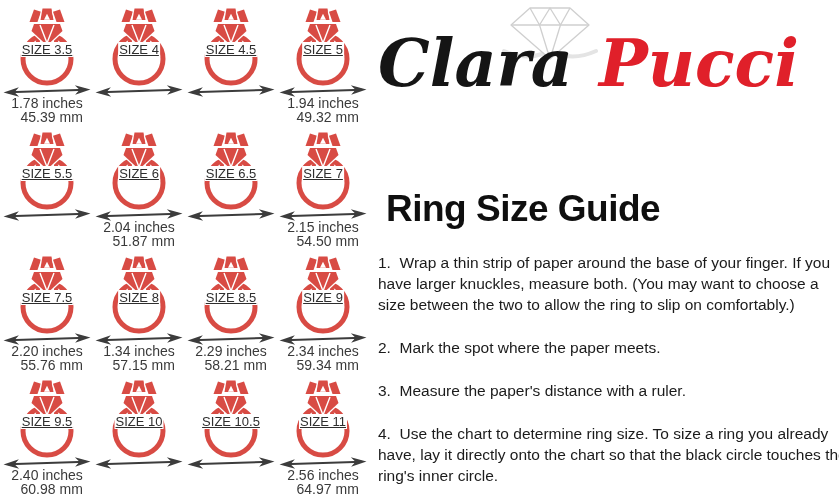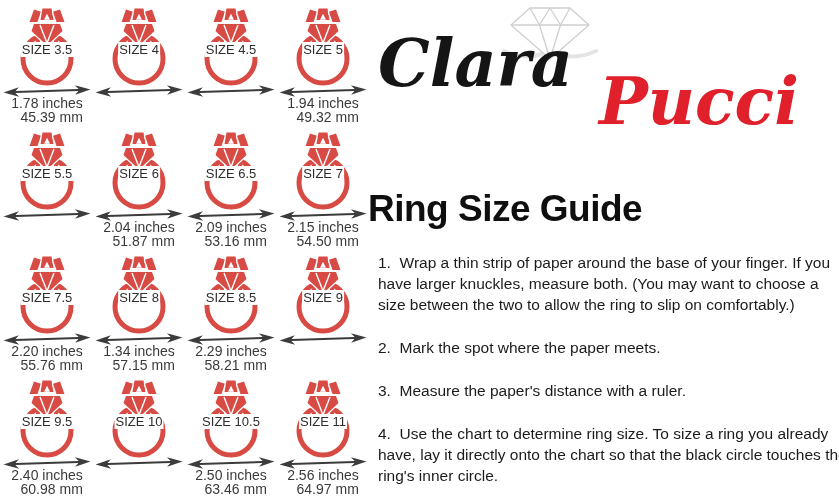--- a/index.html
+++ b/index.html
@@ -10,41 +10,41 @@
   
   .grid{
     position:absolute;left:1px;top:5px;width:370px;
     display:grid;grid-template-columns:repeat(4,92px);grid-auto-rows:124px;
   }
   .cell{position:relative;display:flex;flex-direction:column;align-items:center;}
   .ring-wrap{position:relative;width:92px;height:92px;}
   .size-label{
     position:absolute;left:50%;top:37px;transform:translateX(-50%);
     background:#ffffff;padding:0 1px;font-size:13px;line-height:15px;
-    color:#2e2e2e;white-space:nowrap;
+    color:#2e2e2e;white-space:nowrap;text-decoration:underline;
   }
   .measure{text-align:right;font-size:14px;line-height:14px;color:var(--text-gray);margin-top:-1px;}
   .c-ring{stroke:var(--ring-red);}
   .c-prong{stroke:var(--ring-red);stroke-width:4;}
   .diamond{fill:var(--ring-red);}
   .arrow{fill:var(--arrow-gray);}
   .arrow line{stroke:var(--arrow-gray);}
   
   .logo{position:absolute;left:376px;top:4px;width:460px;height:106px;}
   .logo-diamond{position:absolute;left:122px;top:0;}
   .logo-words{
     position:absolute;left:2px;top:20px;display:flex;gap:26px;
     font-family:"DejaVu Serif",serif;font-style:italic;font-weight:bold;
     font-size:65px;line-height:1.2;white-space:nowrap;
   }
   .logo-black{color:#151515;}
-  .logo-red{color:var(--logo-red);margin-top:38px;}
+  .logo-red{color:var(--logo-red);}
   
   .title{
-    position:absolute;left:368px;top:188px;margin:0;
+    position:absolute;left:386px;top:188px;margin:0;
     font-size:37px;font-weight:700;letter-spacing:-0.5px;color:#0f0f0f;
   }
   .steps{position:absolute;left:378px;top:252px;width:470px;}
   .step{
     margin:0 0 22px 0;font-size:15.5px;line-height:21px;color:#1b1b1b;
     white-space:pre-wrap;
   }
 </style>
 </head>
 <body>
@@ -223,24 +223,20 @@
           <polygon points="43,14.7 49,14.7 46,8.7" fill="#ffffff"></polygon>
           <path d="M39,20 L46,38 L53,20" fill="none" stroke="#ffffff" stroke-width="1.4"></path>
           <g class="arrow" transform="rotate(-2 46 86)">
             <line x1="7" y1="86" x2="85" y2="86" stroke-width="2"></line>
             <polygon points="2.5,86 18,81.3 13.5,86 18,90.7"></polygon>
             <polygon points="89.5,86 74,81.3 78.5,86 74,90.7"></polygon>
           </g>
         </svg>
         <span class="size-label">SIZE 6.5</span>
       </div>
-      <div class="measure">
-        <div>2.09 inches</div>
-        <div>53.16 mm</div>
-      </div>
     </div>
 
     <div class="cell">
       <div class="ring-wrap">
         <svg width="92" height="92" viewBox="0 0 92 92" aria-hidden="true">
           <circle class="c-ring" cx="46" cy="54" r="24" fill="none" stroke-width="5"></circle>
           <line class="c-prong" x1="34" y1="47" x2="39" y2="29"></line>
           <line class="c-prong" x1="58" y1="47" x2="53" y2="29"></line>
           <g class="diamond" paint-order="stroke" stroke="#ffffff" stroke-width="2.4" stroke-linejoin="round">
             <polygon points="28.5,17 33,4.5 40,6.8 36.5,17"></polygon>
@@ -363,20 +359,24 @@
           <polygon points="43,14.7 49,14.7 46,8.7" fill="#ffffff"></polygon>
           <path d="M39,20 L46,38 L53,20" fill="none" stroke="#ffffff" stroke-width="1.4"></path>
           <g class="arrow" transform="rotate(-2 46 86)">
             <line x1="7" y1="86" x2="85" y2="86" stroke-width="2"></line>
             <polygon points="2.5,86 18,81.3 13.5,86 18,90.7"></polygon>
             <polygon points="89.5,86 74,81.3 78.5,86 74,90.7"></polygon>
           </g>
         </svg>
         <span class="size-label">SIZE 9</span>
       </div>
+      <div class="measure">
+        <div>2.34 inches</div>
+        <div>59.34 mm</div>
+      </div>
     </div>
 
     <div class="cell">
       <div class="ring-wrap">
         <svg width="92" height="92" viewBox="0 0 92 92" aria-hidden="true">
           <circle class="c-ring" cx="46" cy="54" r="24" fill="none" stroke-width="5"></circle>
           <line class="c-prong" x1="34" y1="47" x2="39" y2="29"></line>
           <line class="c-prong" x1="58" y1="47" x2="53" y2="29"></line>
           <g class="diamond" paint-order="stroke" stroke="#ffffff" stroke-width="2.4" stroke-linejoin="round">
             <polygon points="28.5,17 33,4.5 40,6.8 36.5,17"></polygon>
@@ -438,24 +438,20 @@
           </g>
           <polygon points="43,14.7 49,14.7 46,8.7" fill="#ffffff"></polygon>
           <path d="M39,20 L46,38 L53,20" fill="none" stroke="#ffffff" stroke-width="1.4"></path>
           <g class="arrow" transform="rotate(-2 46 86)">
             <line x1="7" y1="86" x2="85" y2="86" stroke-width="2"></line>
             <polygon points="2.5,86 18,81.3 13.5,86 18,90.7"></polygon>
             <polygon points="89.5,86 74,81.3 78.5,86 74,90.7"></polygon>
           </g>
         </svg>
         <span class="size-label">SIZE 10.5</span>
-      </div>
-      <div class="measure">
-        <div>2.50 inches</div>
-        <div>63.46 mm</div>
       </div>
     </div>
 
     <div class="cell">
       <div class="ring-wrap">
         <svg width="92" height="92" viewBox="0 0 92 92" aria-hidden="true">
           <circle class="c-ring" cx="46" cy="54" r="24" fill="none" stroke-width="5"></circle>
           <line class="c-prong" x1="34" y1="47" x2="39" y2="29"></line>
           <line class="c-prong" x1="58" y1="47" x2="53" y2="29"></line>
           <g class="diamond" paint-order="stroke" stroke="#ffffff" stroke-width="2.4" stroke-linejoin="round">

